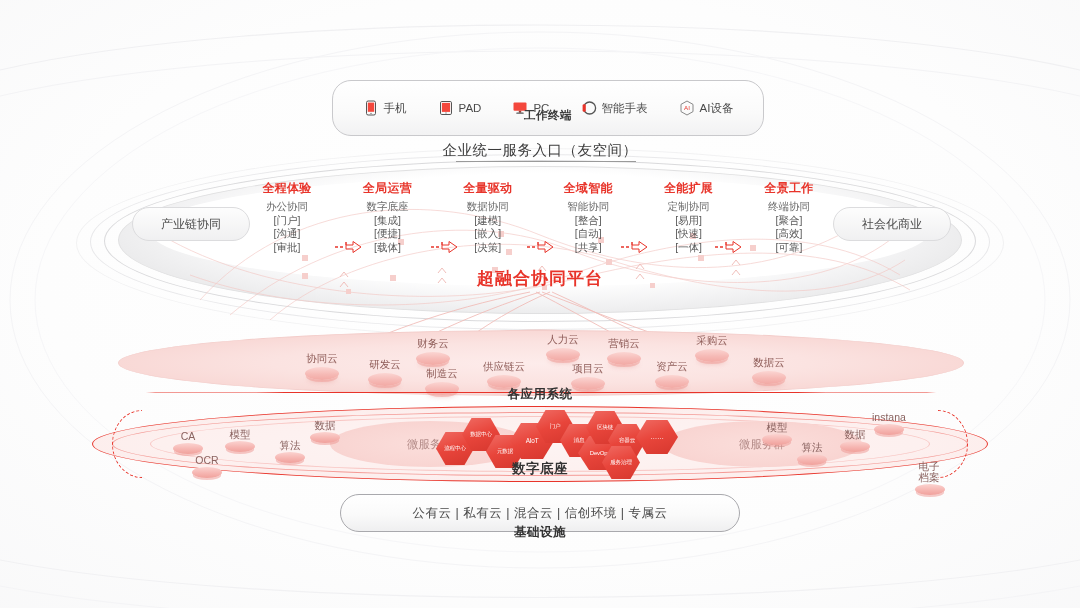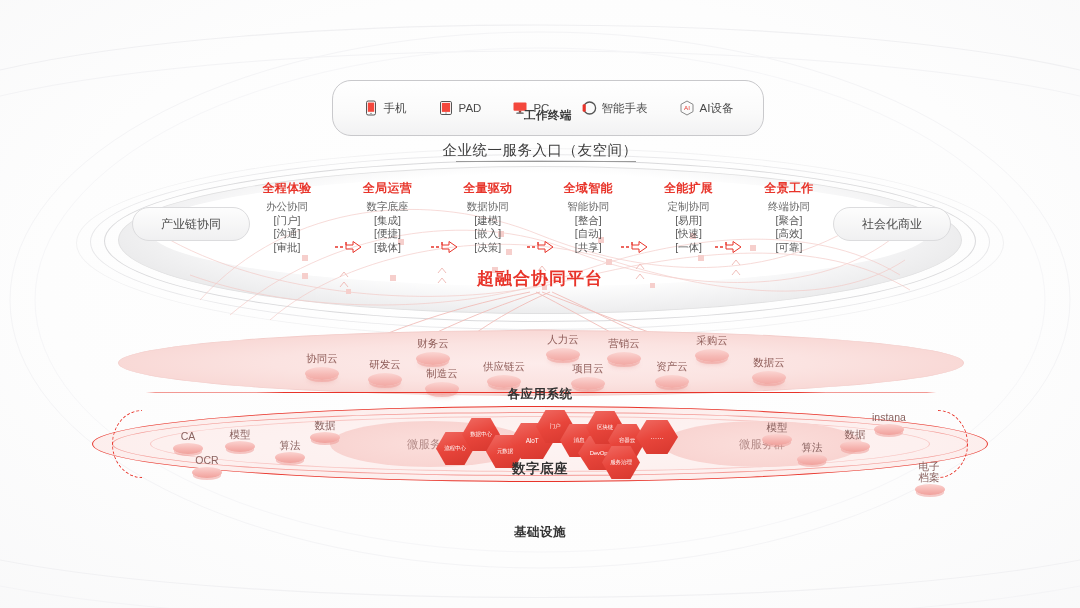--- a/index.html
+++ b/index.html
@@ -531,15 +531,16 @@
     <div class="hex" style="left:166px;top:28px;">
       <span>服务治理</span>
     </div>
     <div class="hex" style="left:200px;top:2px;width:42px;height:34px;">
       <span style="font-size:7px;">……</span>
     </div>
   </div>
 
   <div class="abs" id="base-caption">数字底座</div>
 
+  <div class="abs" id="infra-bar">公有云 | 私有云 | 混合云 | 信创环境 | 专属云</div>
   <div class="abs" id="infra-caption">基础设施</div>
 
 </div>
 
 </body></html>

